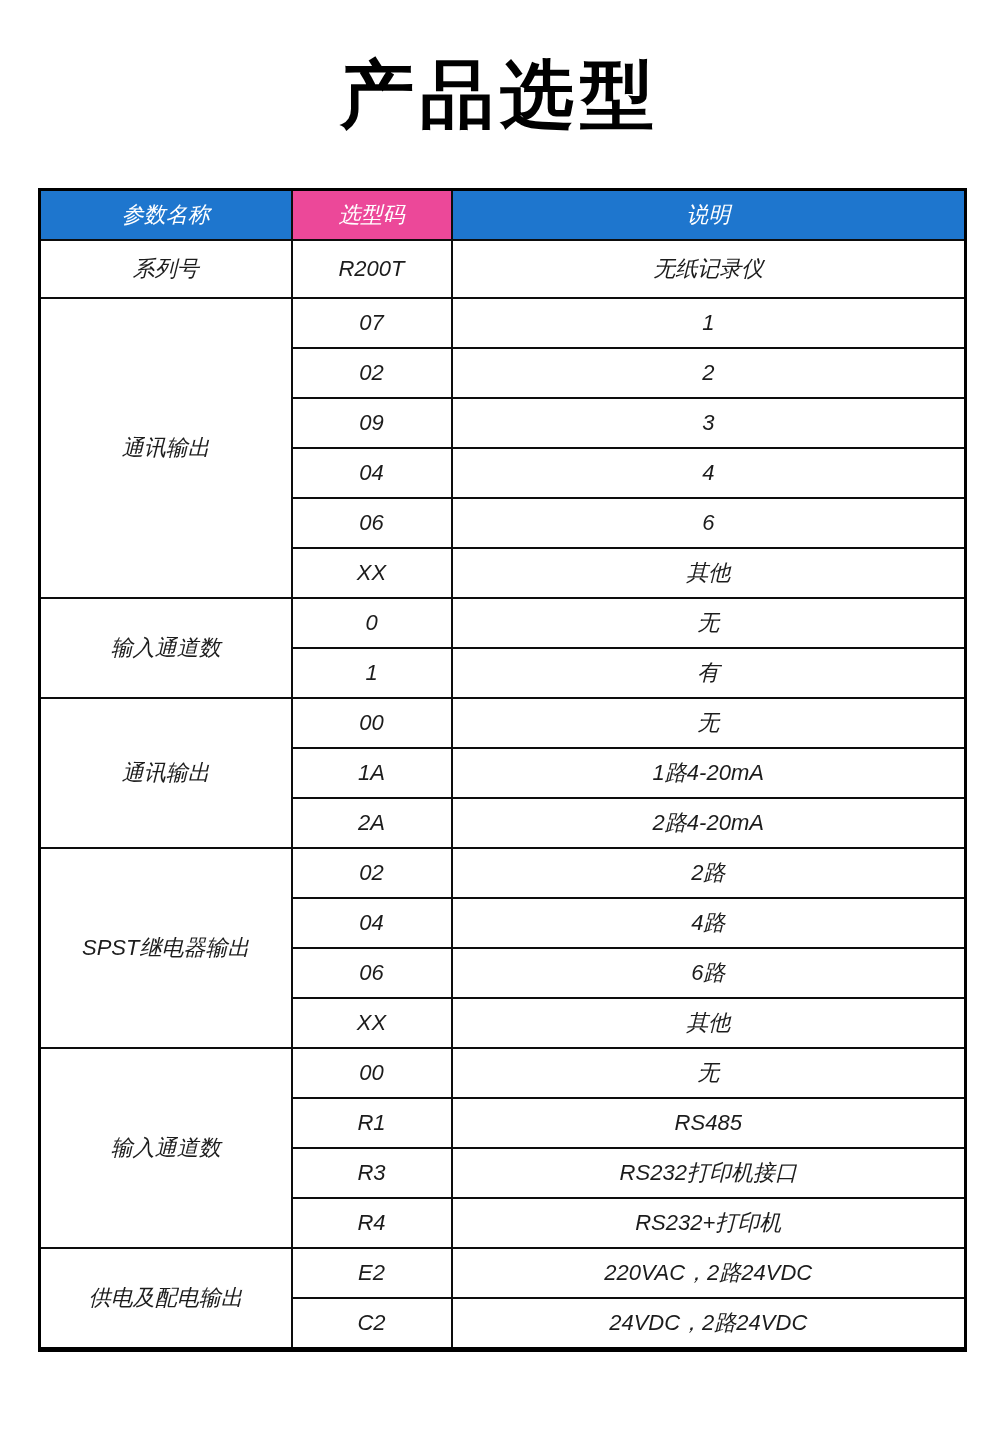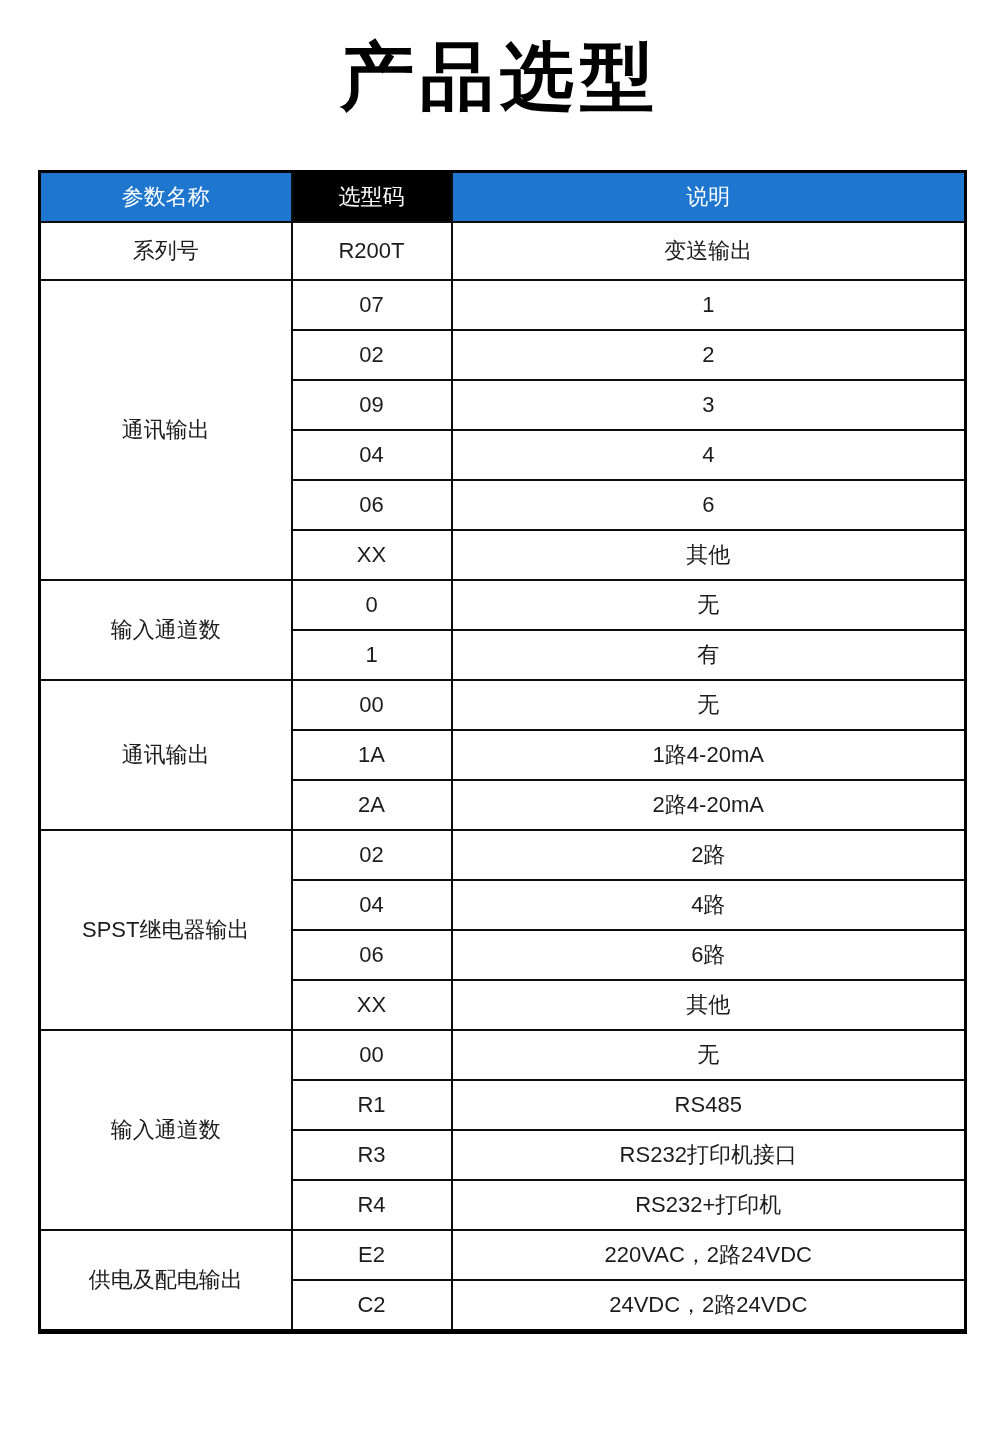--- a/index.html
+++ b/index.html
@@ -2,63 +2,63 @@
 <html><head>
 <meta charset="utf-8">
 <style>
   html, body { margin: 0; padding: 0; background: #ffffff; }
   body {
     width: 1000px; height: 1430px;
     font-family: "Liberation Sans", "DejaVu Sans", sans-serif;
     color: #1c1c1c; position: relative; overflow: hidden;
   }
   .page-title {
-    margin: 0; padding-top: 28px; text-align: center;
+    margin: 0; padding-top: 46px; text-align: center;
     font-size: 74px; line-height: 1.3; font-weight: 900;
     letter-spacing: 6px; color: #000000;
     font-family: "DejaVu Sans", "Liberation Sans", sans-serif;
   }
   table.sel {
     border-collapse: collapse; table-layout: fixed;
     margin: 46px 0 0 38px; width: 926px;
     border: 3px solid #000000; border-bottom: 5px solid #000000;
   }
   .sel th, .sel td {
     border: 2px solid #0d0d0d; text-align: center; vertical-align: middle;
-    font-size: 22px; padding: 0 6px; background: #ffffff;
+    font-size: 22px; padding: 0 6px; background: #ffffff; font-style: italic;
   }
   .sel th { height: 48px; font-weight: 400; }
   .sel td { height: 48px; text-align: center; }
   .sel tbody tr.first-row td { height: 56px; }
   col.c1 { width: 252px; } col.c2 { width: 160px; } col.c3 { width: 514px; }
 </style>
 </head>
 <body>
 
 <h1 class="page-title">产品选型</h1>
 
 <table class="sel">
   <colgroup>
       <col class="c1">
       <col class="c2">
       <col class="c3">
     </colgroup>
   <thead>
     <tr>
       <th class="hdr" style="background: rgb(30, 118, 206); color: rgb(255, 255, 255);">参数名称</th>
-      <th class="hdr" style="background: #000000; color: rgb(255, 255, 255); text-align: center;">选型码</th>
+      <th class="hdr" style="background: #ec4899; color: rgb(255, 255, 255); text-align: center;">选型码</th>
       <th class="hdr" style="background: rgb(30, 118, 206); color: rgb(255, 255, 255); text-align: center;">说明</th>
     </tr>
   </thead>
   <tbody>
 
     <tr class="first-row">
       <td rowspan="1">系列号</td>
       <td>R200T</td>
-      <td>变送输出</td>
+      <td>无纸记录仪</td>
     </tr>
 
     <tr>
       <td rowspan="6">通讯输出</td>
       <td>07</td>
       <td>1</td>
     </tr>
     <tr>
       <td>02</td>
       <td>2</td>

